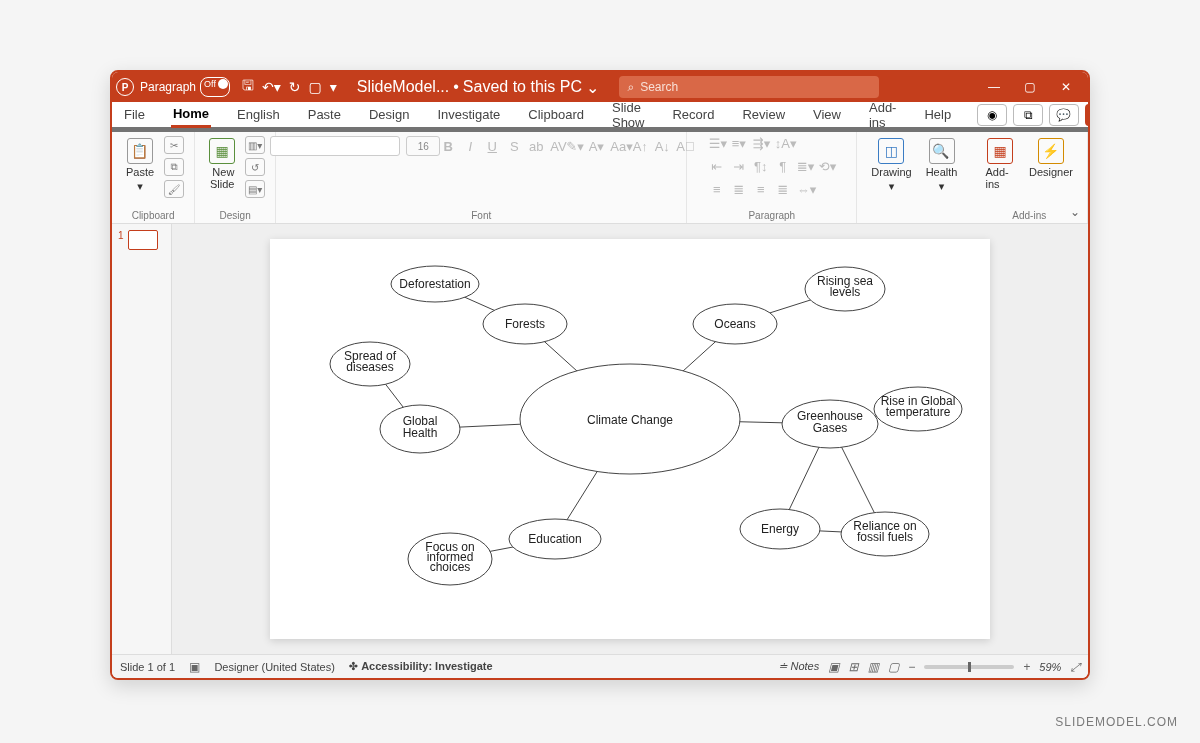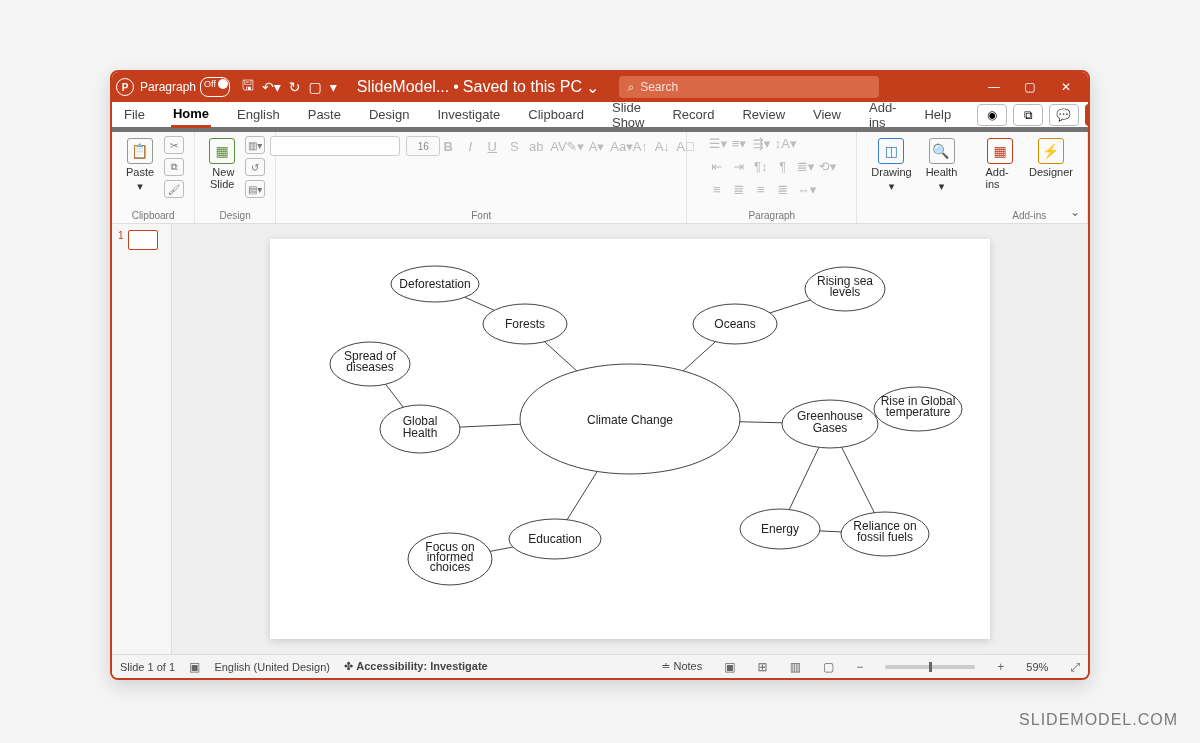--- a/index.html
+++ b/index.html
@@ -49,25 +49,25 @@
   .thumb-row { display:flex; gap:4px; align-items:flex-start;}
   .thumb { width:30px; height:20px; border:1.5px solid #c43e1c; border-radius:2px; background:#fff;}
   .slide-area { flex:1; display:flex; align-items:center; justify-content:center; padding:8px 18px; position:relative;}
   .slide { width:720px; height:400px; background:#fff; box-shadow:0 2px 8px rgba(0,0,0,.15); position:relative;}
   .slide svg { width:100%; height:100%; }
   .node text { font-size:12px; fill:#222; }
   .node ellipse { fill:#fff; stroke:#444; stroke-width:1;}
   .edge { stroke:#444; stroke-width:1;}
   
   .status-bar { height:24px; background:#f4f4f4; border-top:1px solid #ddd; display:flex; align-items:center; font-size:11px; color:#444; padding:0 8px; gap:14px;}
-  .status-right { margin-left:auto; display:flex; align-items:center; gap:22px;}
+  .status-right { margin-left:auto; display:flex; align-items:center; gap:9px;font-style:italic;}
   .sb-ic { color:#666; font-size:12px; cursor:pointer;}
   .zoom-slider { width:90px; height:4px; background:#ccc; position:relative; border-radius:2px;}
   .zoom-slider::after { content:""; position:absolute; left:48%; top:-3px; width:3px; height:10px; background:#666;}
-  .watermark { position:absolute; right:22px; bottom:14px; font-size:16px; letter-spacing:1px; color:#7a7a7a; font-weight:500;}
+  .watermark { position:absolute; right:22px; bottom:14px; font-size:12px; letter-spacing:1px; color:#7a7a7a; font-weight:500;}
 </style>
 </head>
 <body>
 
 <div class="app-window">
 
   <div class="title-bar">
     <div class="title-left">
       <div class="p-icon">P</div>
       <div class="autosave-toggle">
@@ -325,21 +325,21 @@
               <text x="100" y="121" text-anchor="middle" font-size="10"><tspan x="100" dy="0">Spread of</tspan><tspan x="100" dy="11">diseases</tspan></text>
             </g>
         </svg>
       </div>
     </div>
   </div>
 
   <div class="status-bar">
     <span>Slide 1 of 1</span>
     <span class="sb-ic">▣</span>
-    <span>English (United Design)</span>
+    <span>Designer (United States)</span>
     <span>✤ <b>Accessibility: Investigate</b></span>
     <div class="status-right">
       <span>≐ <span>Notes</span></span>
       <span class="sb-ic">▣</span>
       <span class="sb-ic">⊞</span>
       <span class="sb-ic">▥</span>
       <span class="sb-ic">▢</span>
       <span class="sb-ic">−</span>
       <div class="zoom-slider"></div>
       <span class="sb-ic">+</span>

